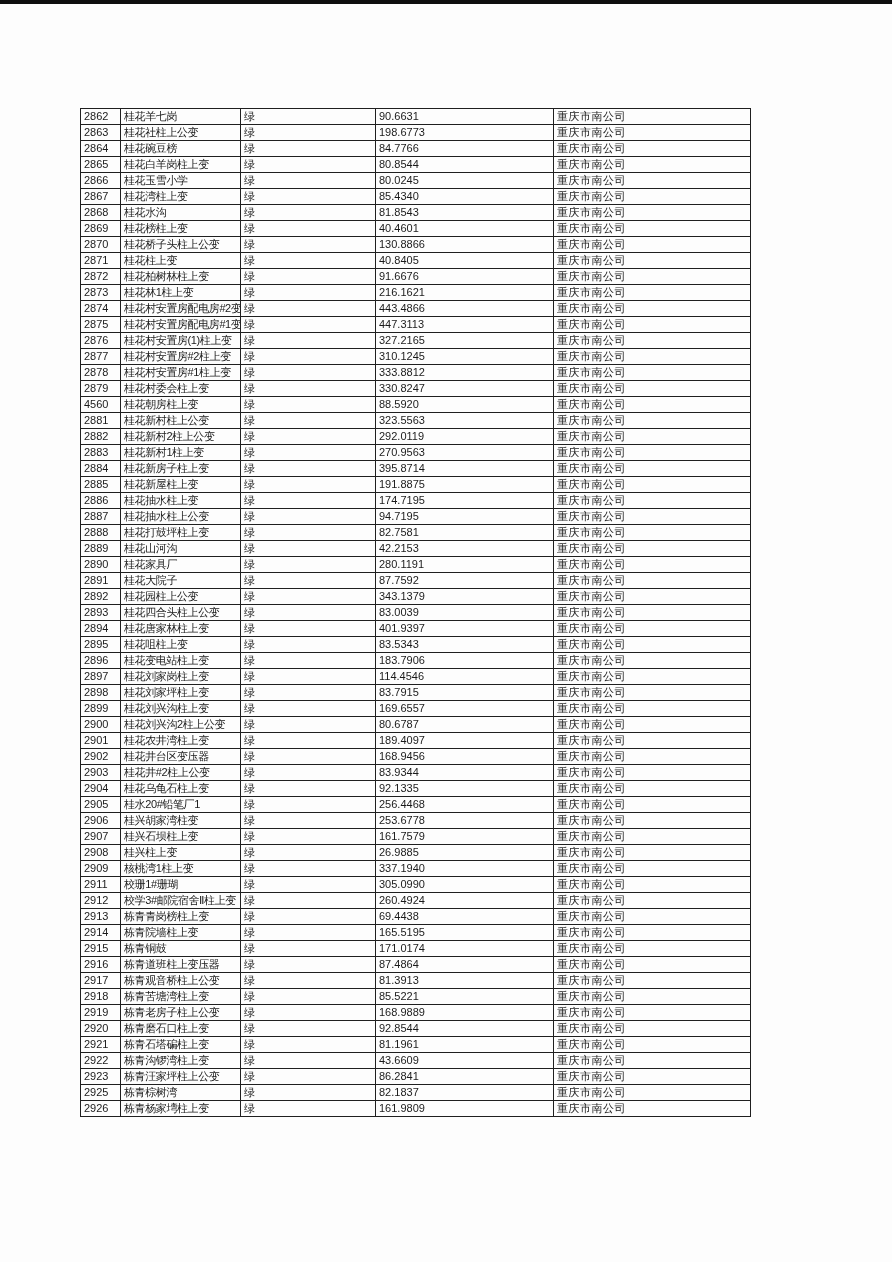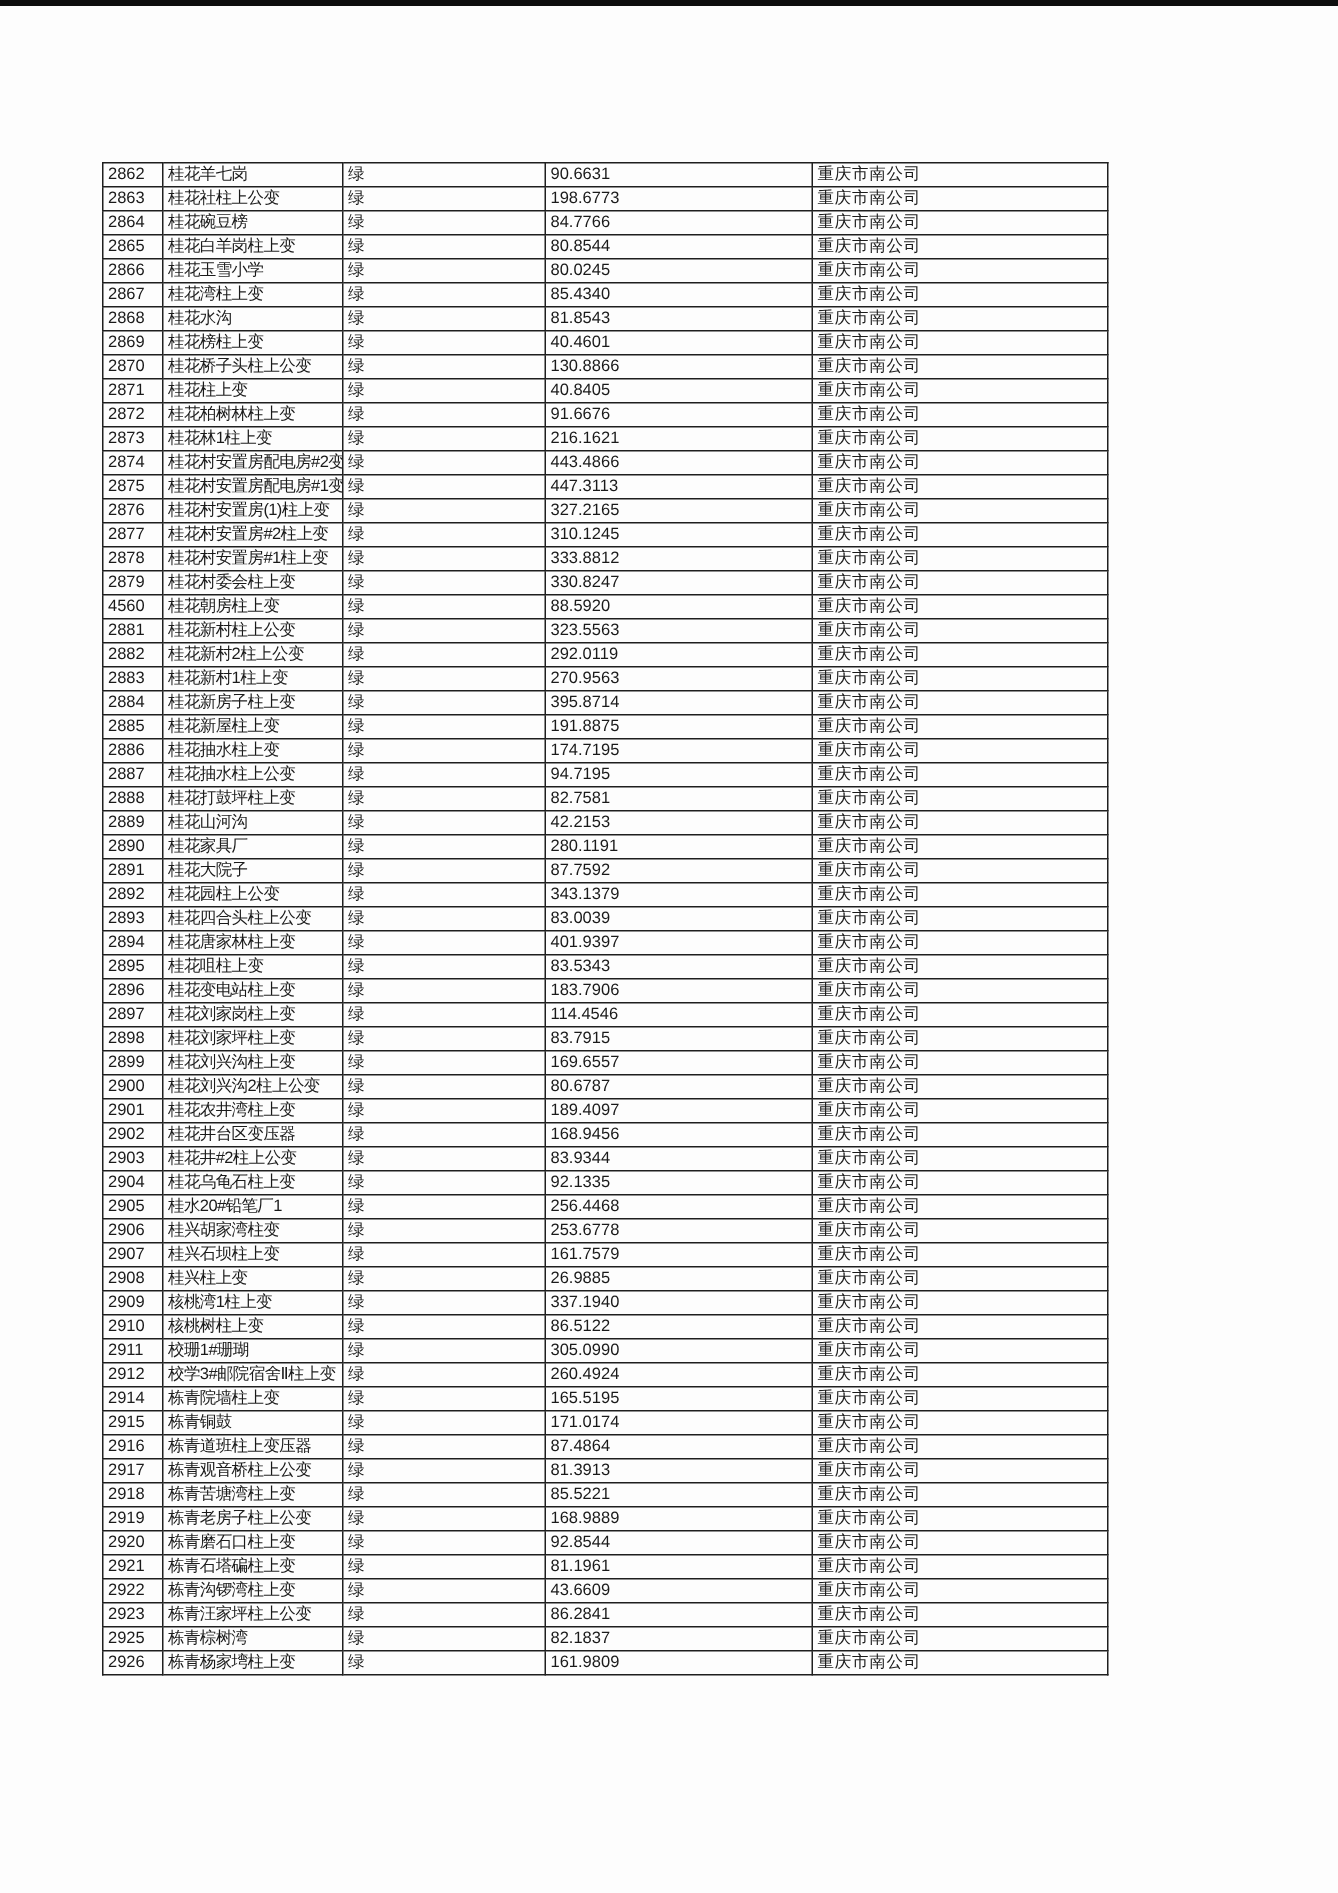--- a/index.html
+++ b/index.html
@@ -9,21 +9,21 @@
     position: relative;
     font-family: "Liberation Sans", sans-serif;
     overflow: hidden;
   }
   .top-rule {
     position: absolute; top: 0; left: 0;
     width: 892px; height: 4px;
     background: #0e0e0e;
   }
   table.data-table {
-    position: absolute; left: 68px; top: 108px;
+    position: absolute; left: 80px; top: 108px;
     width: 645px;
     border-collapse: collapse;
     table-layout: fixed;
   }
   table.data-table td {
     border: 1px solid #1f1f1f;
     height: 15px;
     padding: 0 1px 0 3px;
     font-size: 11px;
     line-height: 15px;
@@ -381,38 +381,38 @@
         <td class="c-company">重庆市南公司</td>
       </tr>
       <tr>
         <td class="c-id">2909</td>
         <td class="c-name">核桃湾1柱上变</td>
         <td class="c-status">绿</td>
         <td class="c-value">337.1940</td>
         <td class="c-company">重庆市南公司</td>
       </tr>
       <tr>
-        <td class="c-id">2910</td>
-        <td class="c-name">核桃树柱上变</td>
-        <td class="c-status">绿</td>
-        <td class="c-value">86.5122</td>
-        <td class="c-company">重庆市南公司</td>
-      </tr>
-      <tr>
         <td class="c-id">2911</td>
         <td class="c-name">校珊1#珊瑚</td>
         <td class="c-status">绿</td>
         <td class="c-value">305.0990</td>
         <td class="c-company">重庆市南公司</td>
       </tr>
       <tr>
         <td class="c-id">2912</td>
         <td class="c-name">校学3#邮院宿舍Ⅱ柱上变</td>
         <td class="c-status">绿</td>
         <td class="c-value">260.4924</td>
+        <td class="c-company">重庆市南公司</td>
+      </tr>
+      <tr>
+        <td class="c-id">2913</td>
+        <td class="c-name">栋青青岗榜柱上变</td>
+        <td class="c-status">绿</td>
+        <td class="c-value">69.4438</td>
         <td class="c-company">重庆市南公司</td>
       </tr>
       <tr>
         <td class="c-id">2914</td>
         <td class="c-name">栋青院墙柱上变</td>
         <td class="c-status">绿</td>
         <td class="c-value">165.5195</td>
         <td class="c-company">重庆市南公司</td>
       </tr>
       <tr>

